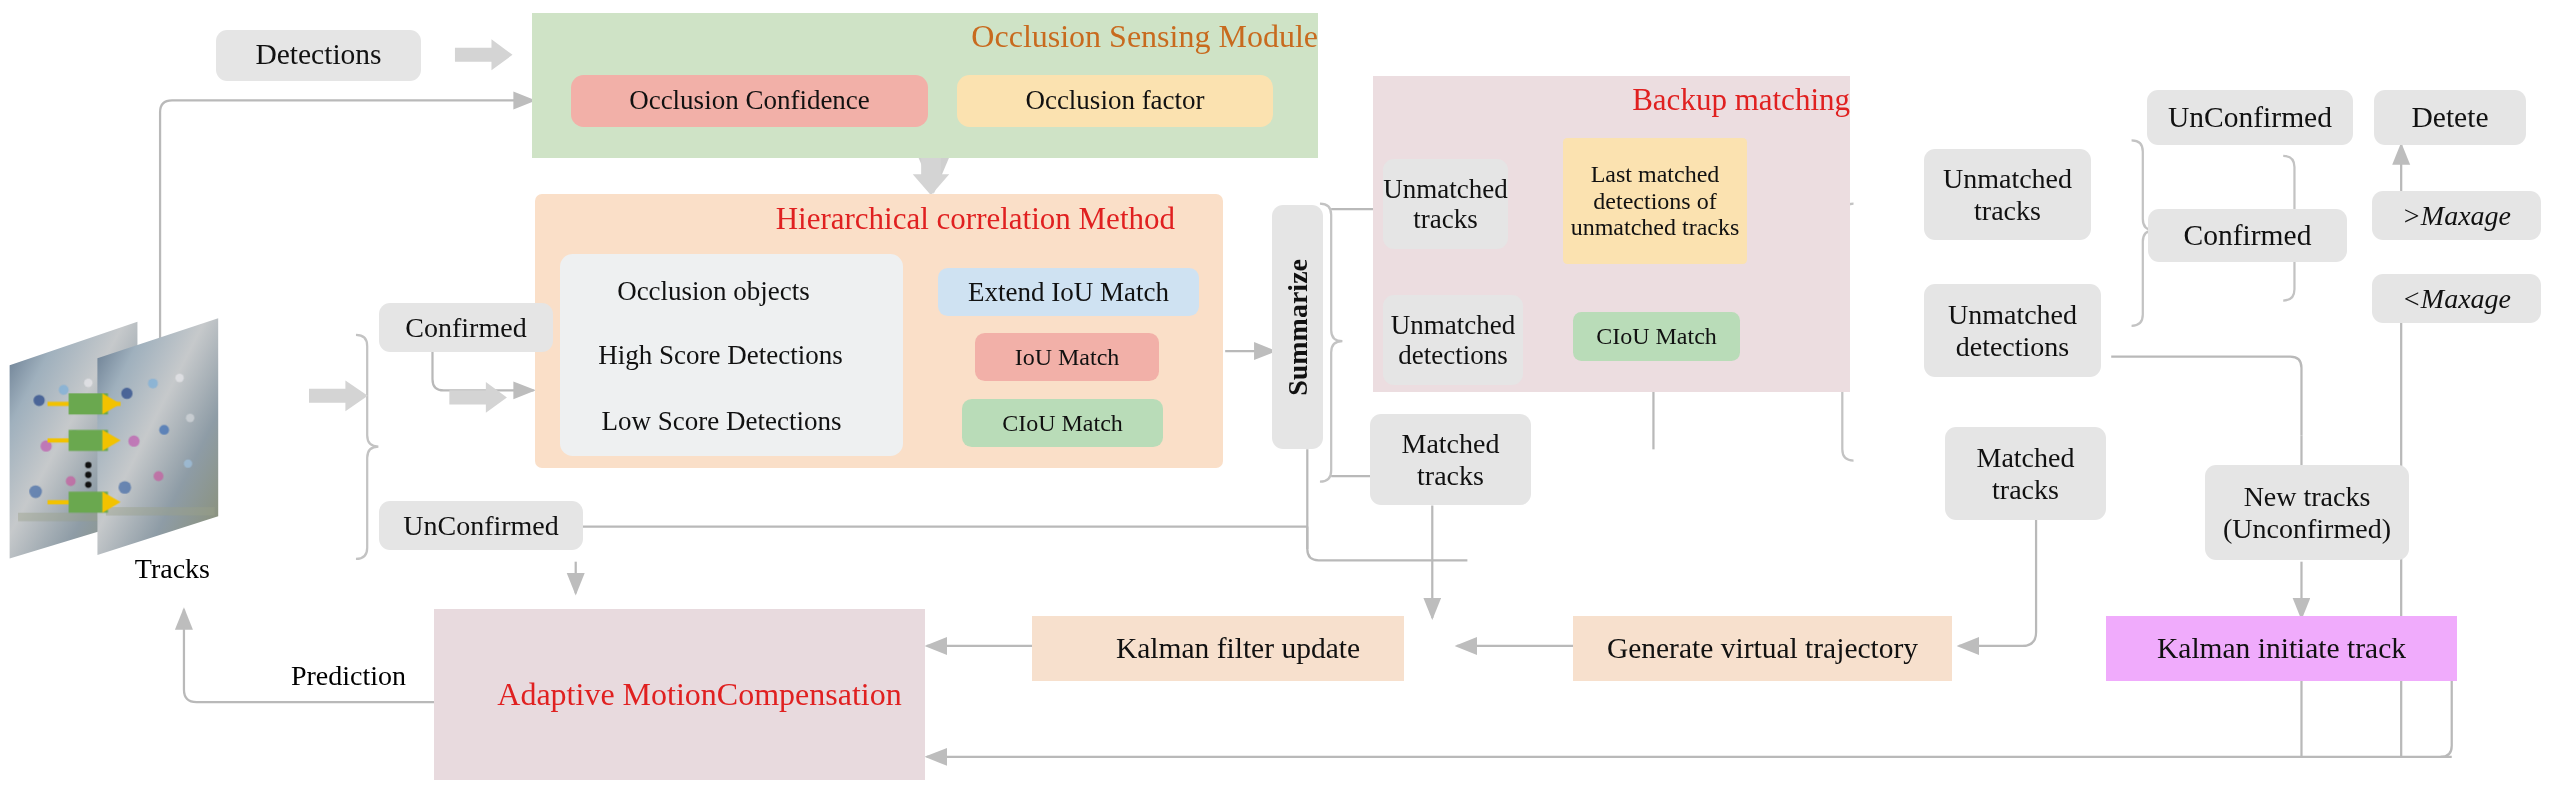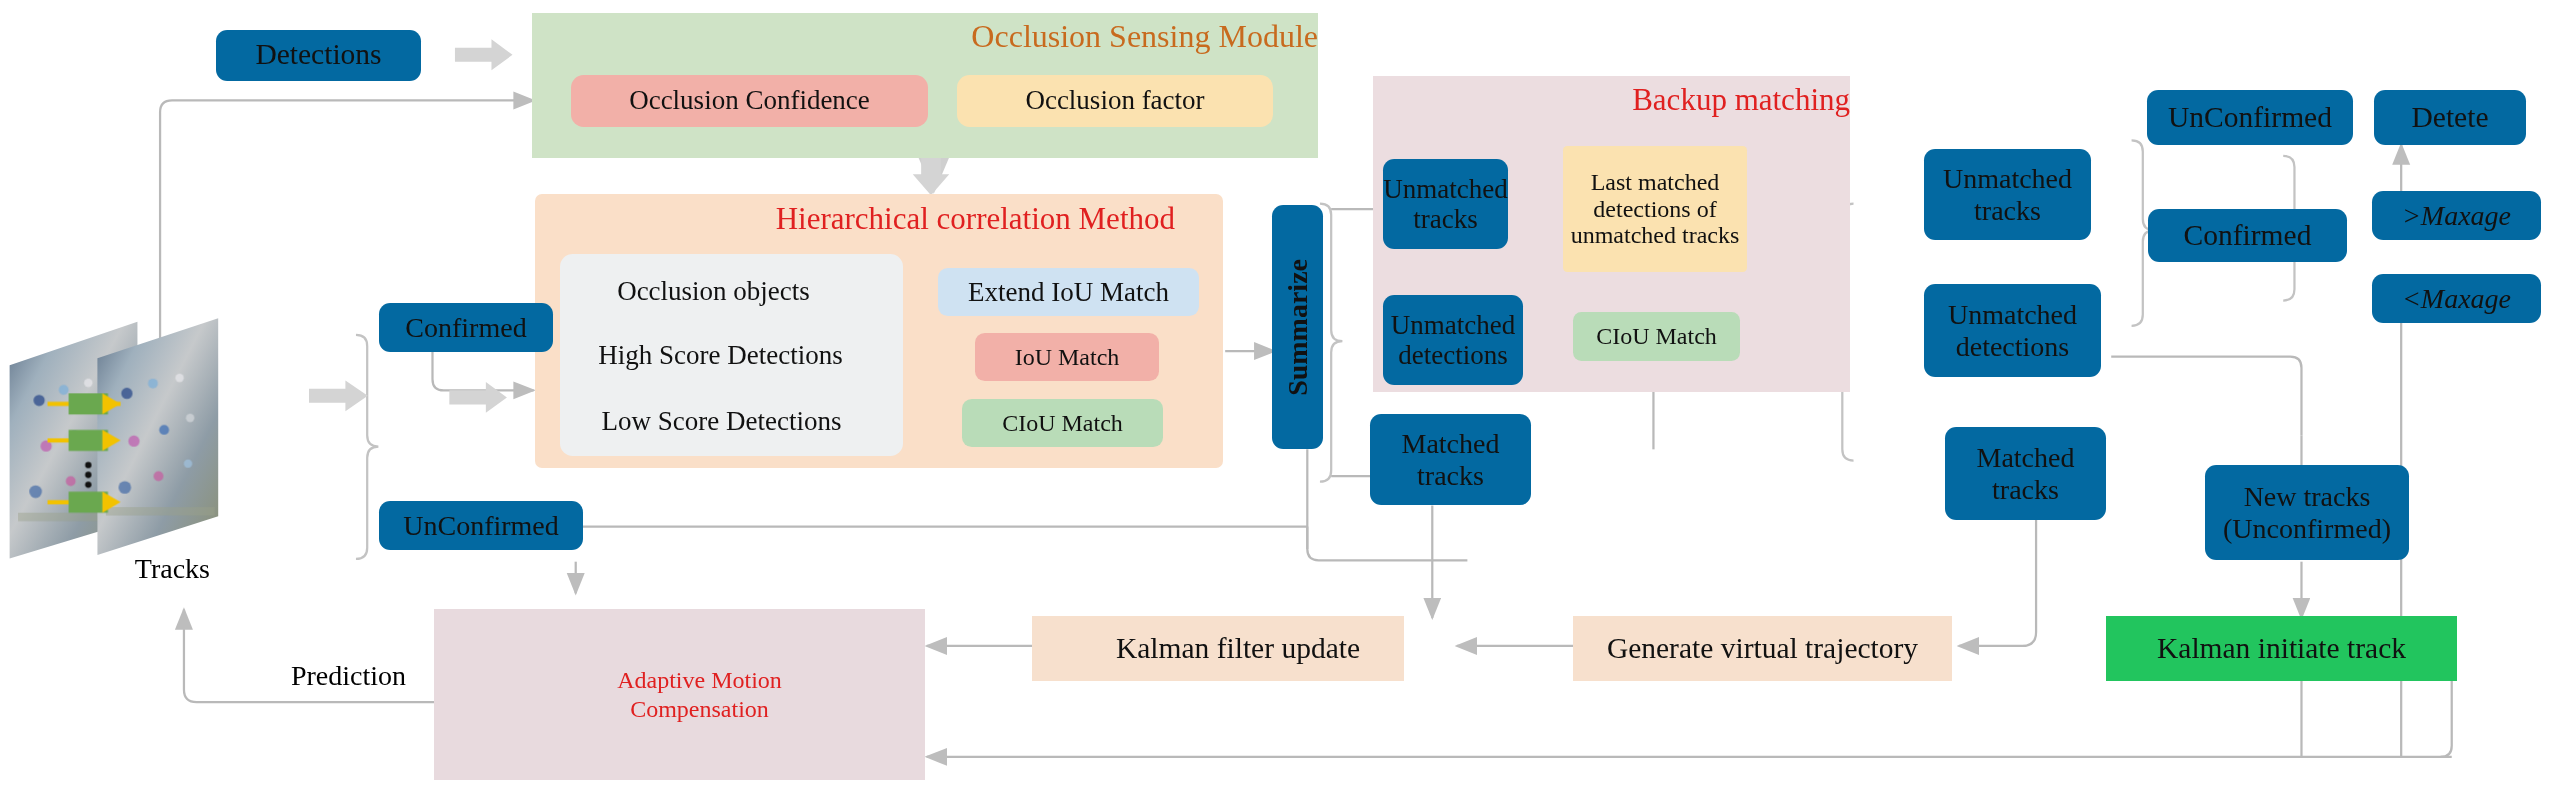--- a/index.html
+++ b/index.html
@@ -1,20 +1,20 @@
 <!DOCTYPE html>
 <html style="font-size:11.2px"><head>
 <meta charset="utf-8">
 <style>
   html,body{margin:0;padding:0;background:#ffffff;}
   body{font-family:"Liberation Serif","DejaVu Serif",serif;}
   #stage{position:relative;width:2576px;height:799px;background:#fff;overflow:hidden;}
   #wires{position:absolute;left:0;top:0;width:2576px;height:799px;}
   .node{position:absolute;box-sizing:border-box;display:flex;align-items:center;justify-content:center;text-align:center;color:#111;line-height:1.12;}
-  .grey{background:#0369a1;border-radius:11.2px;text-align:right;}
+  .grey{background:#e5e5e5;border-radius:11.2px;text-align:right;}
   .panel{position:absolute;box-sizing:border-box;}
   .ttl{position:absolute;text-align:right;font-weight:400;}
   .sq{border-radius:0;}
   .vtext{writing-mode:vertical-rl;transform:rotate(180deg);}
   .imgframe{position:absolute;}
 </style>
 </head>
 <body>
 
 <div id="stage">
@@ -197,21 +197,21 @@
     <div class="ttl" style="left:0;top:5.6px;width:477px;font-size:31px;color:#e02020;">Backup matching</div>
   </div>
   <div class="node grey" style="left:1383px;top:159px;width:125px;height:90px;font-size:27px;flex-direction:column;">
     <span>Unmatched</span>
     <span>tracks</span>
   </div>
   <div class="node grey" style="left:1383px;top:295px;width:140px;height:90px;font-size:27px;flex-direction:column;">
     <span>Unmatched</span>
     <span>detections</span>
   </div>
-  <div class="node" style="left:1563px;top:146px;width:184px;height:126px;background:#fbe2b0;border-radius:4.2px;font-size:24px;flex-direction:column;">
+  <div class="node" style="left:1563px;top:138px;width:184px;height:126px;background:#fbe2b0;border-radius:4.2px;font-size:24px;flex-direction:column;">
     <span>Last matched</span>
     <span>detections of</span>
     <span>unmatched tracks</span>
   </div>
   <div class="node" style="left:1573px;top:312px;width:167px;height:49px;background:#b9dcb8;border-radius:8.4px;font-size:24px;">CIoU Match</div>
 
   <div class="node grey" style="left:1370px;top:414px;width:161px;height:91px;font-size:28px;flex-direction:column;">
     <span>Matched</span>
     <span>tracks</span>
   </div>
@@ -233,24 +233,24 @@
   <div class="node grey" style="left:2148px;top:209px;width:199px;height:53px;font-size:29.5px;">Confirmed</div>
   <div class="node grey" style="left:2374px;top:90px;width:152px;height:55px;font-size:29.5px;">Detete</div>
   <div class="node grey" style="left:2372px;top:191px;width:169px;height:49px;font-size:28px;font-style:italic;">&gt;Maxage</div>
   <div class="node grey" style="left:2372px;top:274px;width:169px;height:49px;font-size:28px;font-style:italic;">&lt;Maxage</div>
 
   <div class="node grey" style="left:2205px;top:465px;width:204px;height:95px;font-size:28px;flex-direction:column;">
     <span>New tracks</span>
     <span>(Unconfirmed)</span>
   </div>
 
-  <div class="node sq" style="left:434px;top:609px;width:491px;height:171px;background:#e8dade;font-size:24px;color:#e02020;flex-direction:column;line-height:1.2;padding-left:40px;">
+  <div class="node sq" style="left:434px;top:609px;width:491px;height:171px;background:#e8dade;font-size:32px;color:#e02020;line-height:1.2;padding-left:40px;">
     <span>Adaptive Motion</span>
     <span>Compensation</span>
   </div>
   <div class="node sq" style="left:1032px;top:616px;width:372px;height:65px;background:#f7e0cd;font-size:29.5px;padding-left:40px;">Kalman filter update</div>
   <div class="node sq" style="left:1573px;top:616px;width:379px;height:65px;background:#f7e0cd;font-size:29.5px;">Generate virtual trajectory</div>
-  <div class="node sq" style="left:2106px;top:616px;width:351px;height:65px;background:#22c55e;font-size:29.5px;">Kalman initiate track</div>
+  <div class="node sq" style="left:2106px;top:616px;width:351px;height:65px;background:#f0abfc;font-size:29.5px;">Kalman initiate track</div>
 
   <div class="ttl" style="left:195px;top:660px;width:211px;font-size:28px;">Prediction</div>
 
 </div>
 
 
 </body></html>

